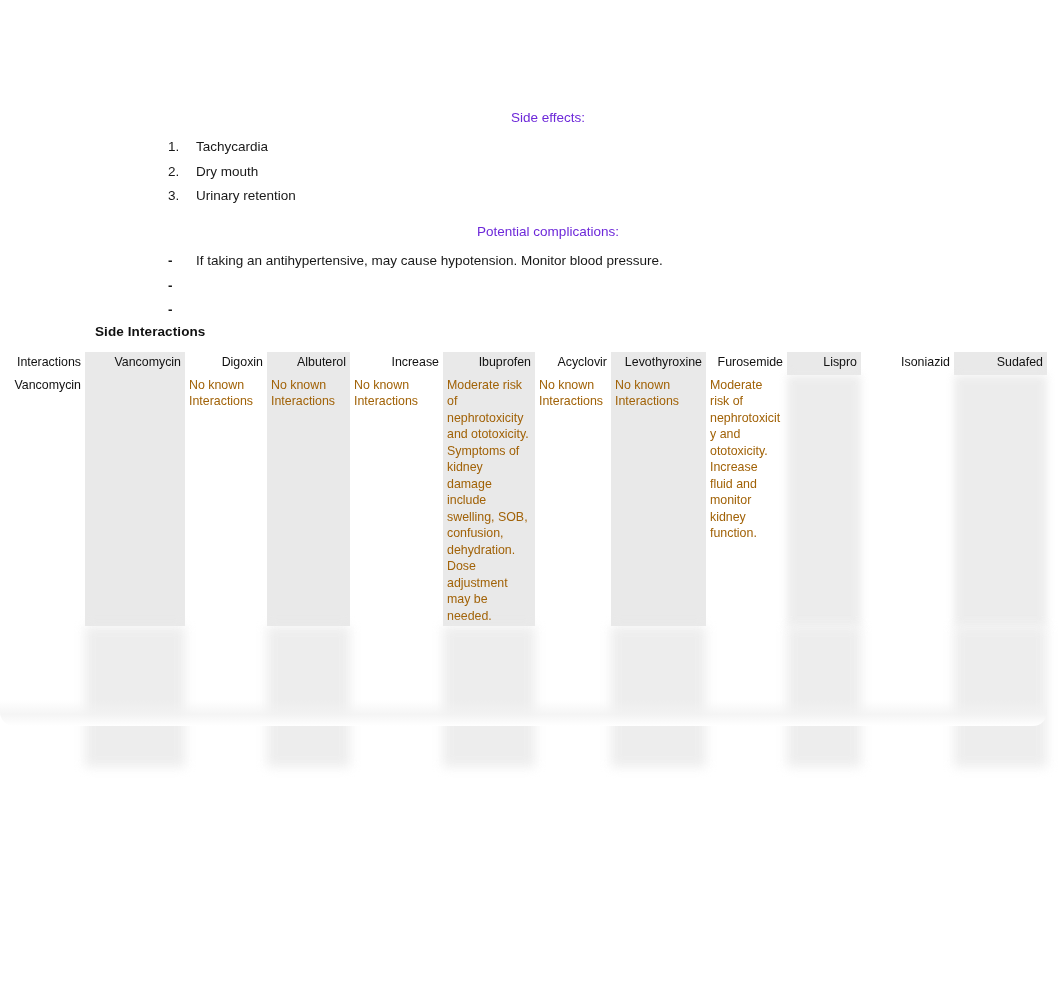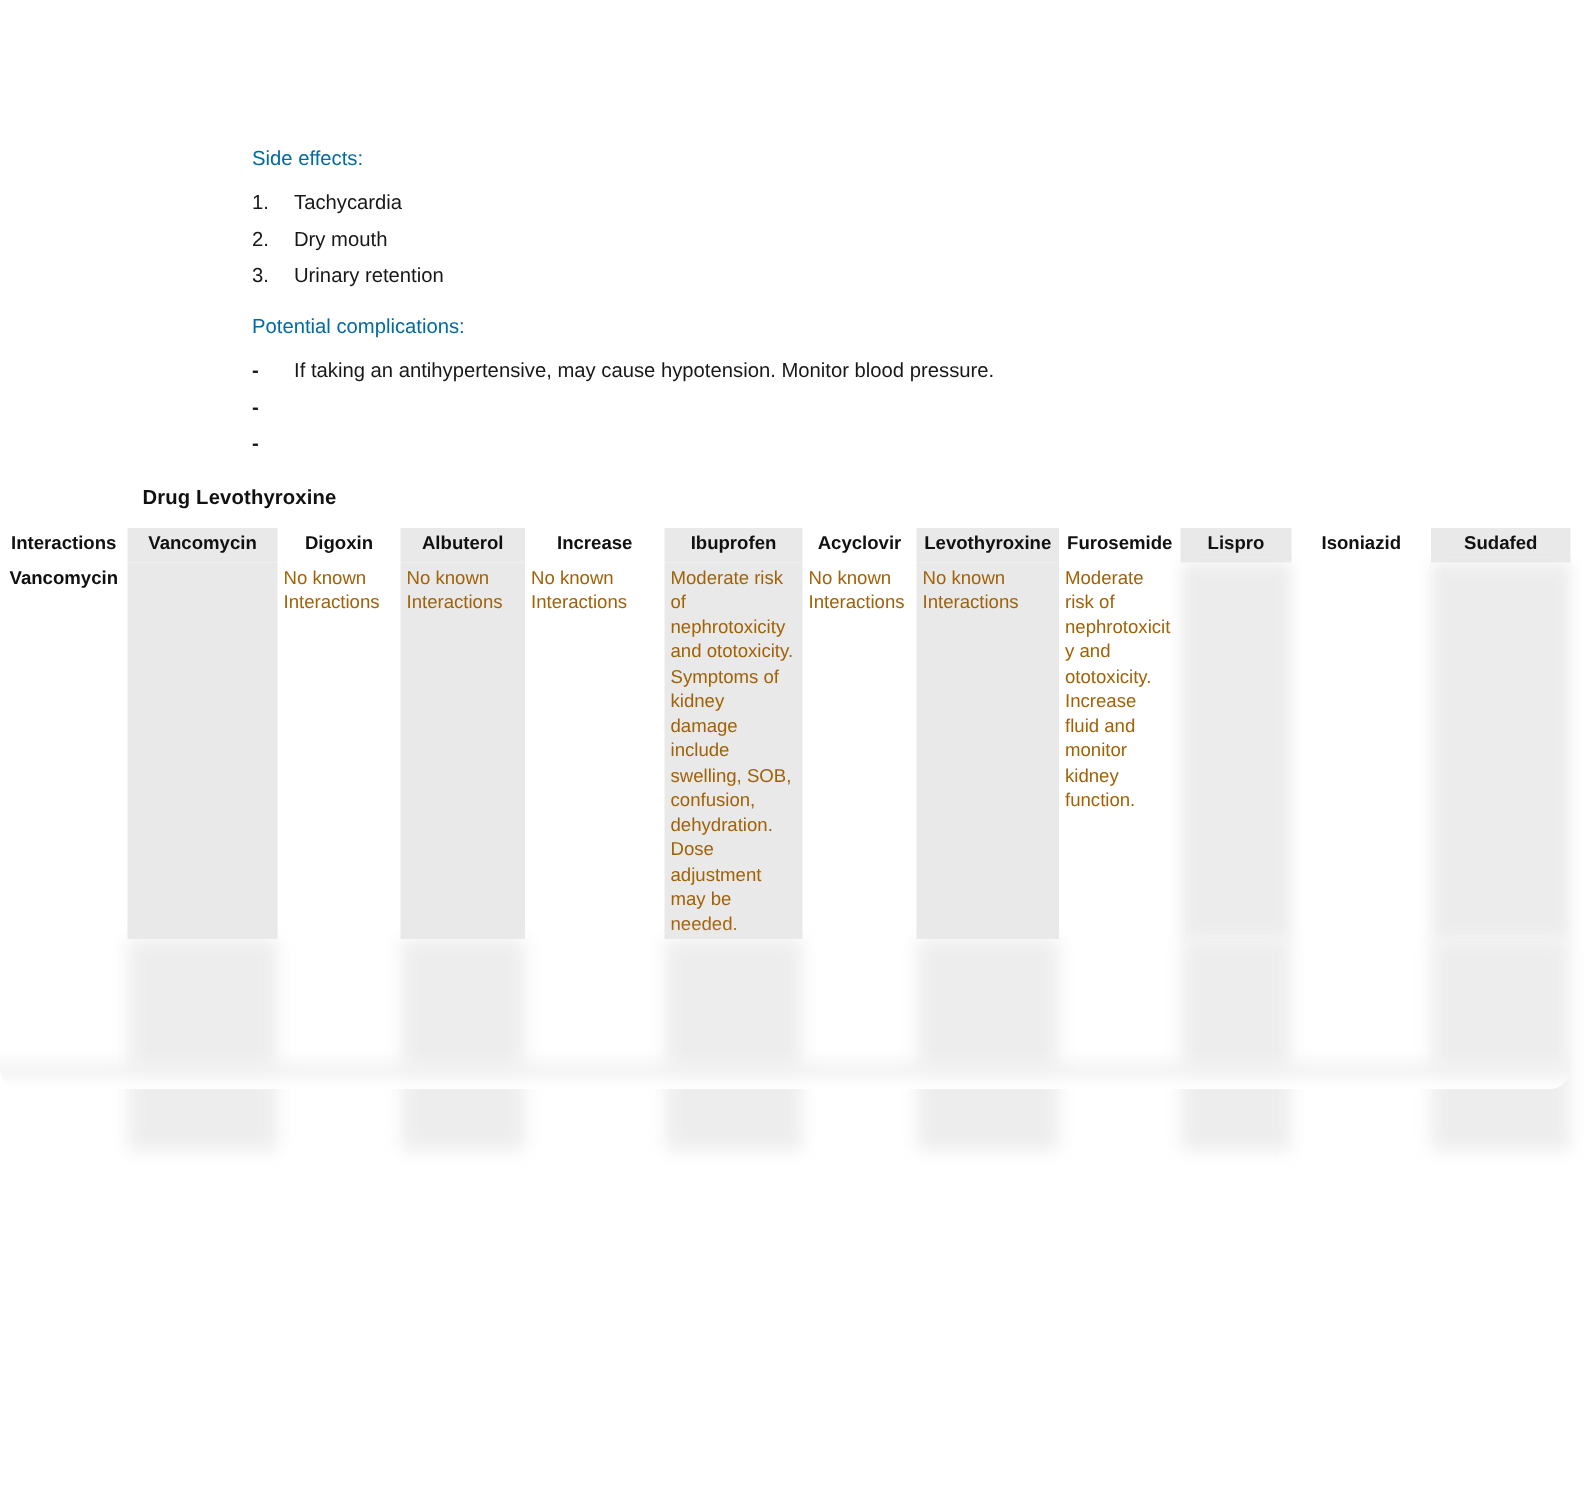--- a/index.html
+++ b/index.html
@@ -19,22 +19,23 @@
   
   .doc-block {
     position: absolute;
     left: 168px;
     top: 92px;
     width: 760px;
   }
   .para {
     font-size: 13.5px;
     line-height: 1.5;
-    margin: 4px 0 9px 0;
-    color: #0369a1;
+    margin: 16px 0 9px 0;
+    color: #6d28d9;
+    text-align: center;
   }
   .num-list,
   .dash-list {
     list-style: none;
     margin: 0 0 14px 0;
     padding: 0;
   }
   .num-list li,
   .dash-list li {
     font-size: 13.5px;
@@ -80,22 +81,22 @@
   table.dit td {
     vertical-align: top;
     padding: 2px 4px 2px 4px;
     font-size: 12.4px;
     line-height: 1.33;
     border: none;
     word-wrap: break-word;
     overflow-wrap: anywhere;
   }
   table.dit th {
-    font-weight: bold;
-    text-align: center;
+    font-weight: normal;
+    text-align: right;
     padding-bottom: 4px;
     color: #111;
   }
   th.col-interactions {
     text-align: left;
     padding-left: 8px;
   }
   
   .band {
     background: #e9e9e9;
@@ -171,21 +172,21 @@
     <li>
       <span class="marker">-</span>
     </li>
     <li>
       <span class="marker">-</span>
     </li>
   </ul>
 
 </div>
 
-<div class="table-title">Drug Levothyroxine</div>
+<div class="table-title">Side Interactions</div>
 
 <div class="table-wrap">
   <table class="dit">
     <colgroup>
       <col style="width:85px">
       <col style="width:100px">
       <col style="width:82px">
       <col style="width:83px">
       <col style="width:93px">
       <col style="width:92px">

